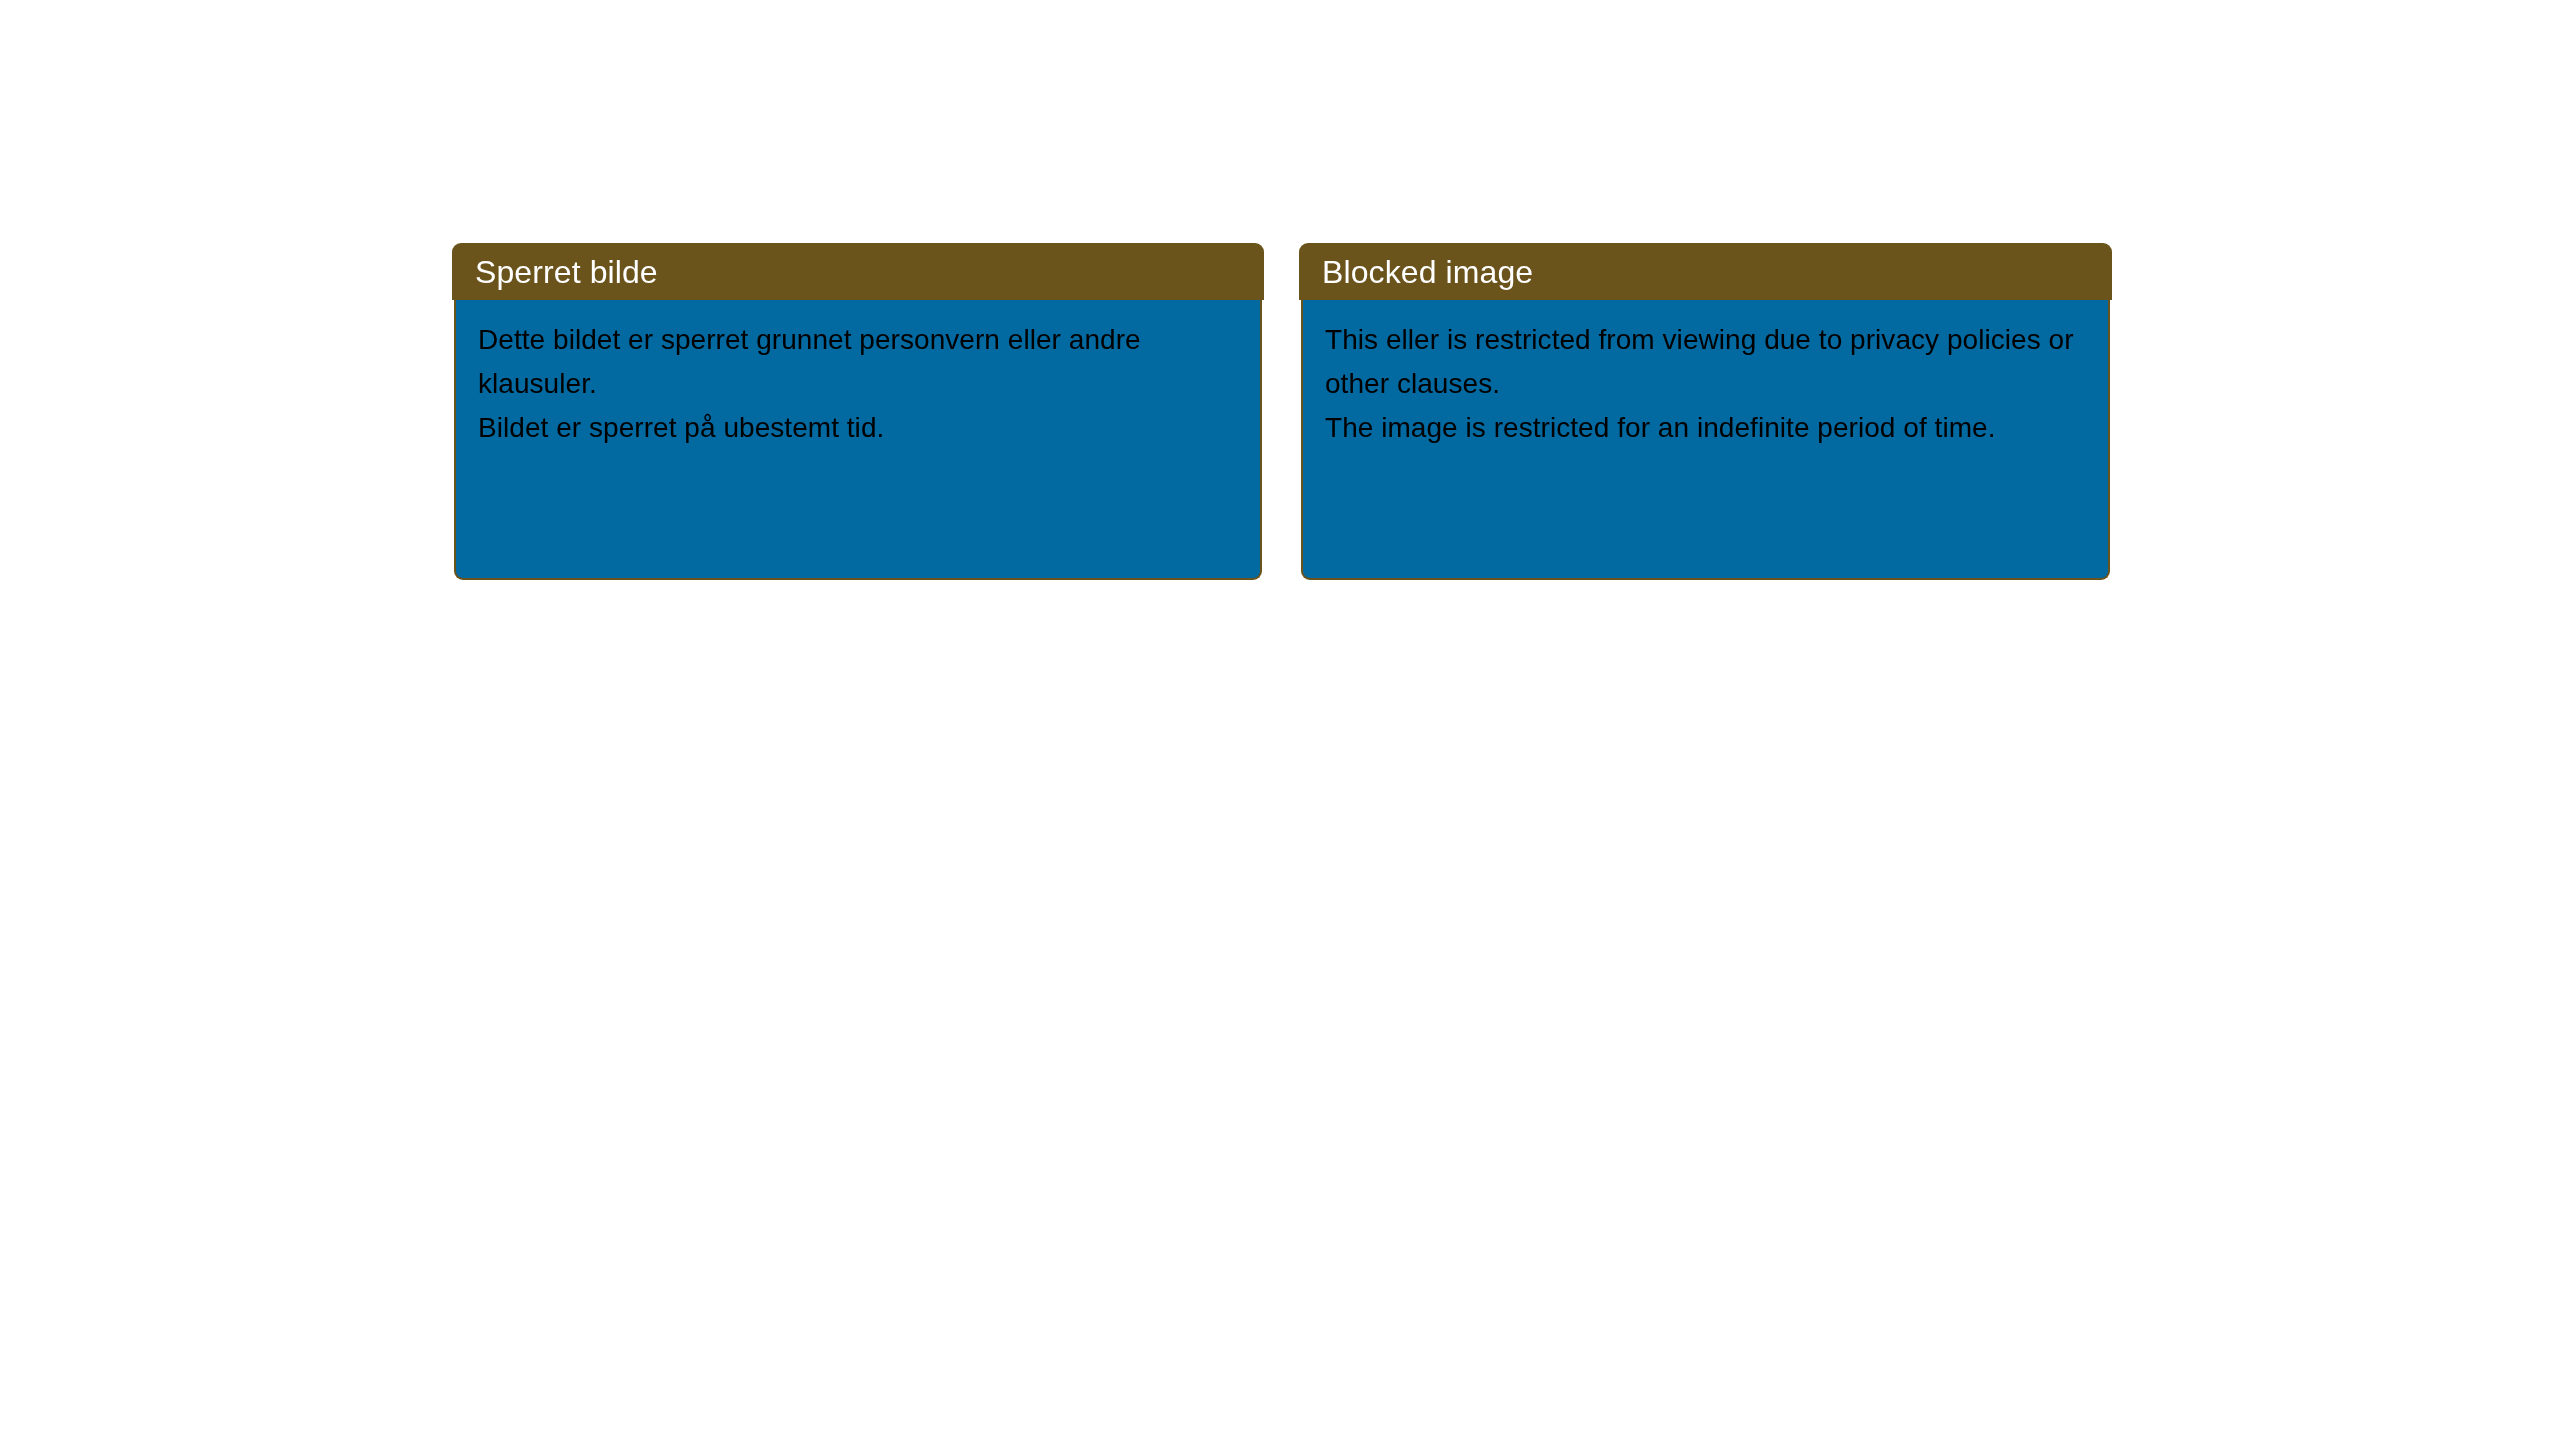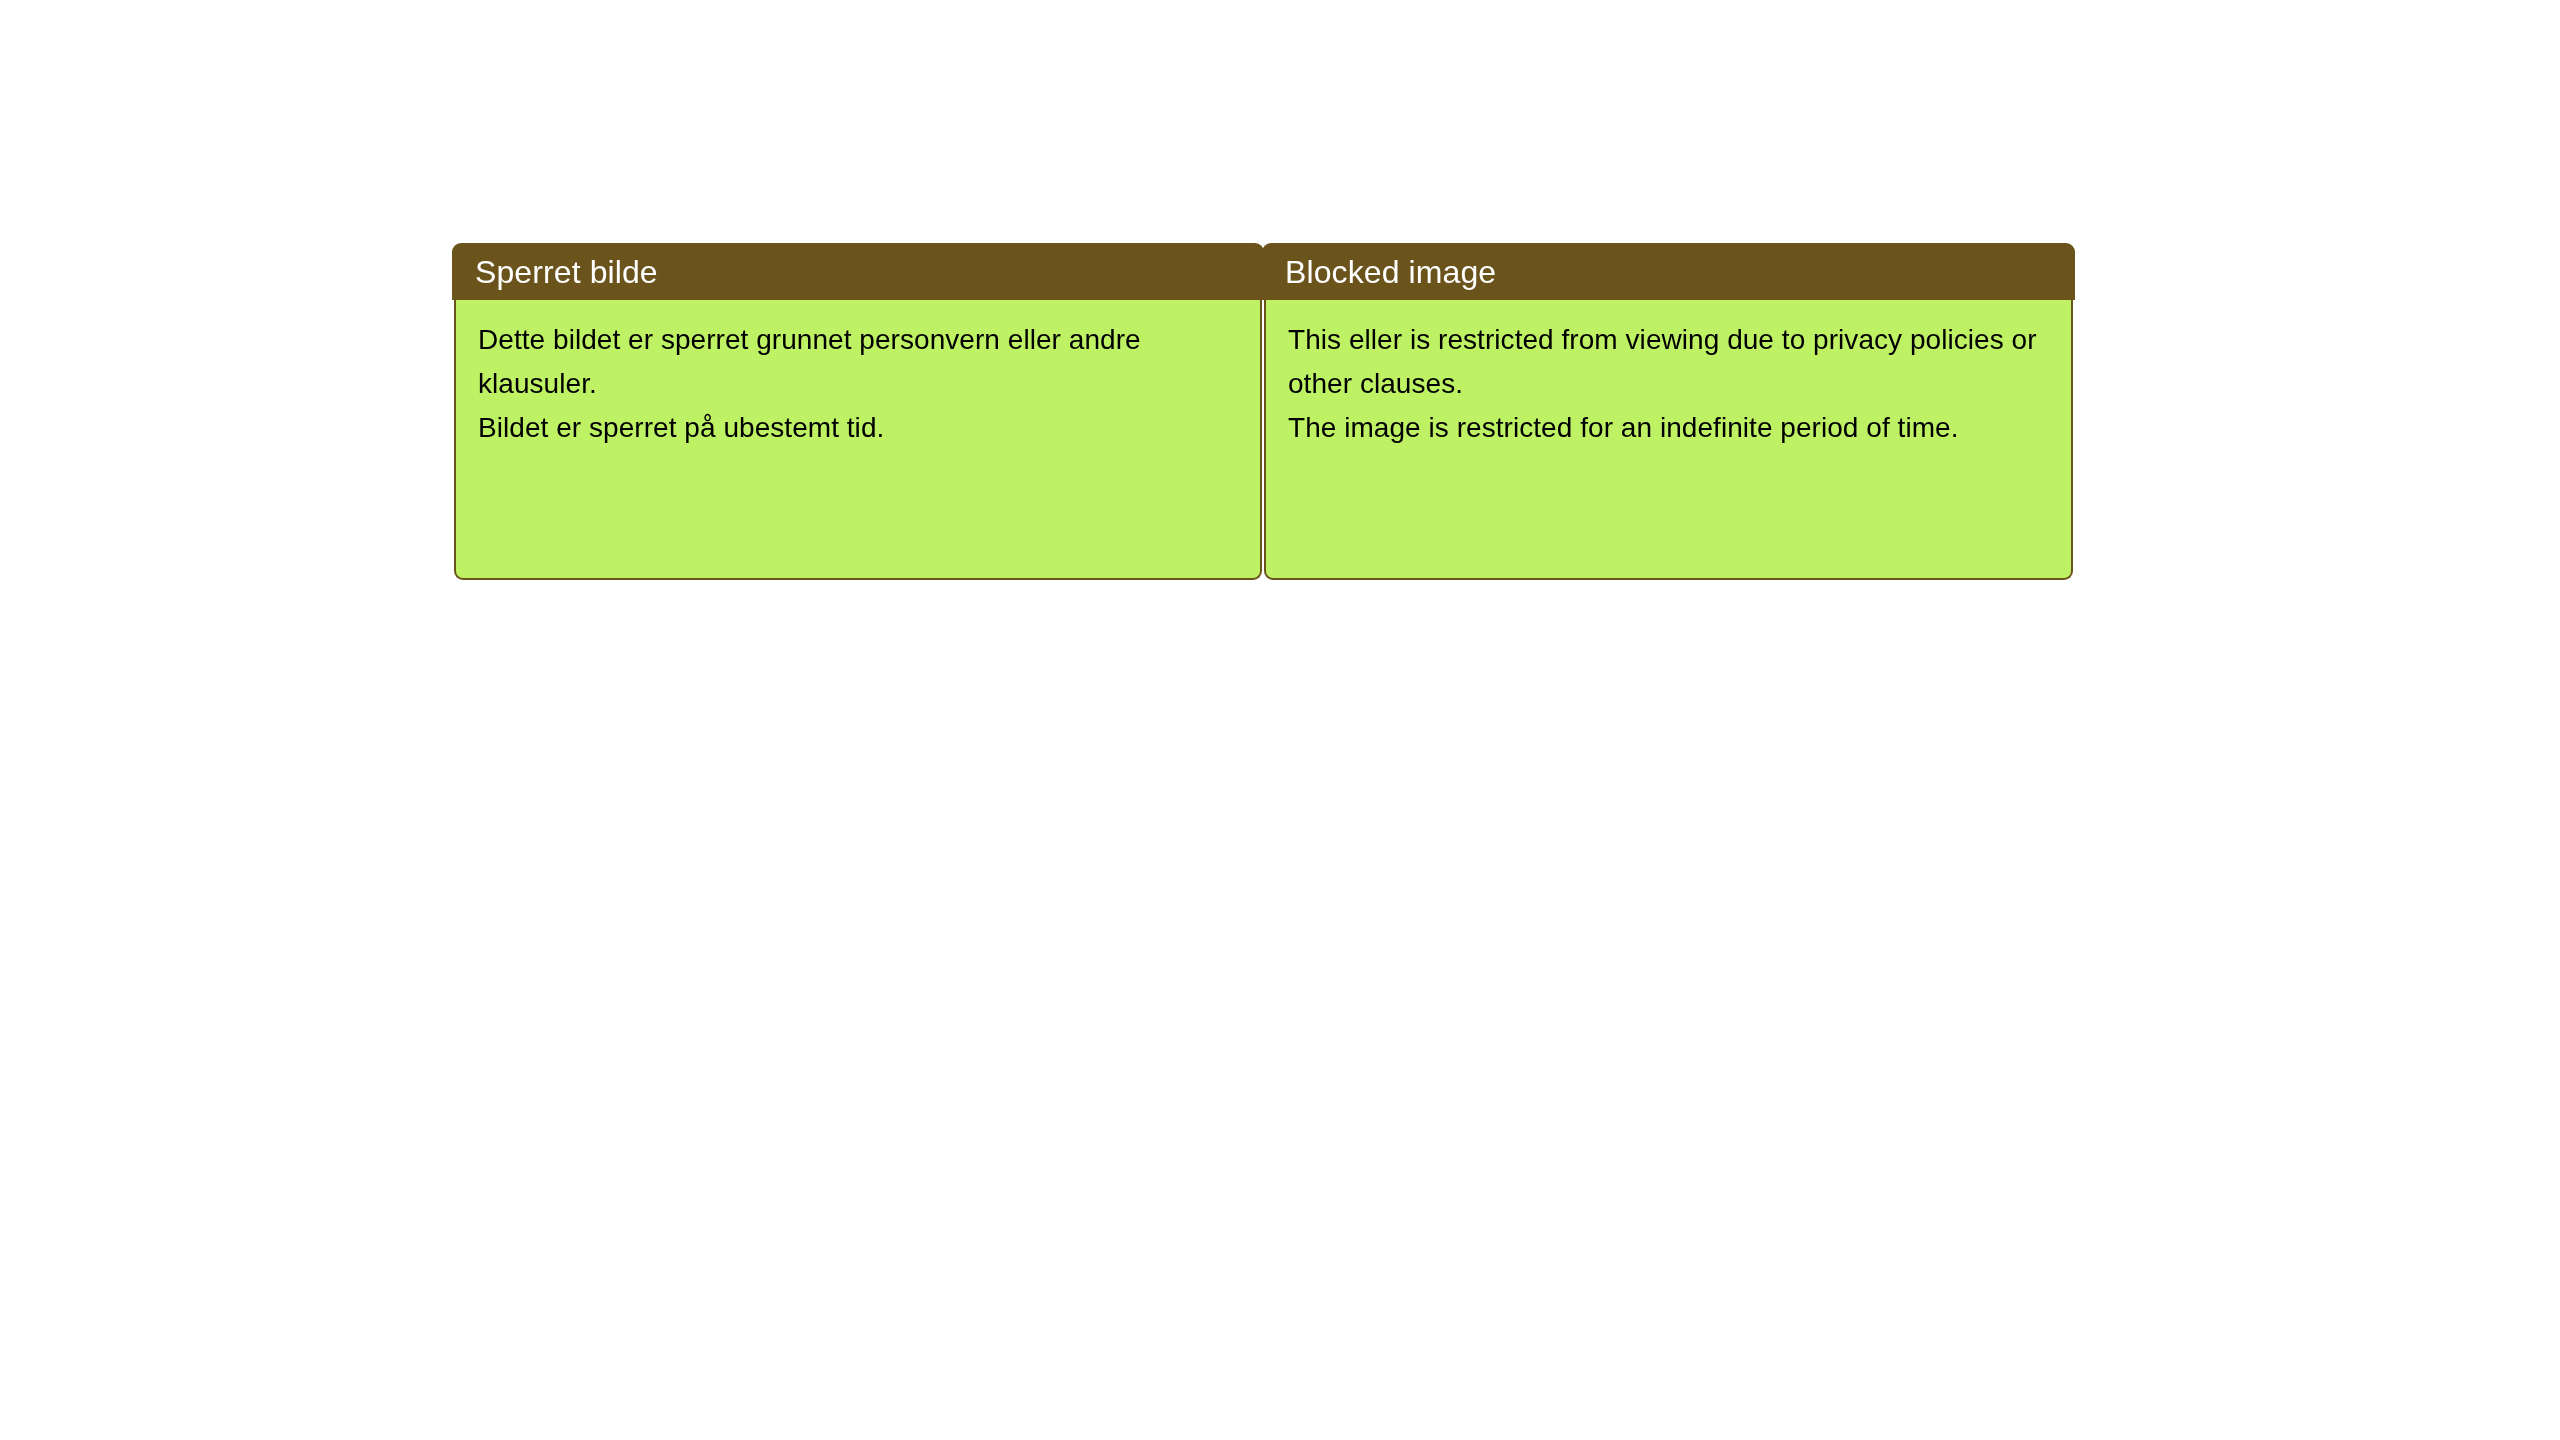--- a/index.html
+++ b/index.html
@@ -23,21 +23,21 @@
 
   .card {
     position: absolute;
     top: 243px;
     width: 812px;
     height: 337px;
     box-sizing: border-box;
   }
 
   .card--nb { left: 452px; }
-  .card--en { left: 1262px; width: 813px; }
+  .card--en { left: 1299px; width: 813px; }
 
   .card-header {
     position: relative;
     box-sizing: border-box;
     height: 57px;
     background: #6B531C;
     border-radius: 9px 9px 0 0;
     padding: 0 0 0 23px;
     display: flex;
     align-items: center;
@@ -51,21 +51,21 @@
     line-height: 36px;
     letter-spacing: 0.1px;
     white-space: nowrap;
   }
 
   .card-body {
     position: relative;
     box-sizing: border-box;
     margin: -1px 2px 0 2px;
     height: 281px;
-    background: #bef264;
+    background: #0369a1;
     border: 2px solid #6B531C;
     border-top: none;
     border-radius: 0 0 9px 9px;
     padding: 19px 22px 0 22px;
     z-index: 1;
   }
 
   .card-text {
     margin: 0;
     color: #000000;

